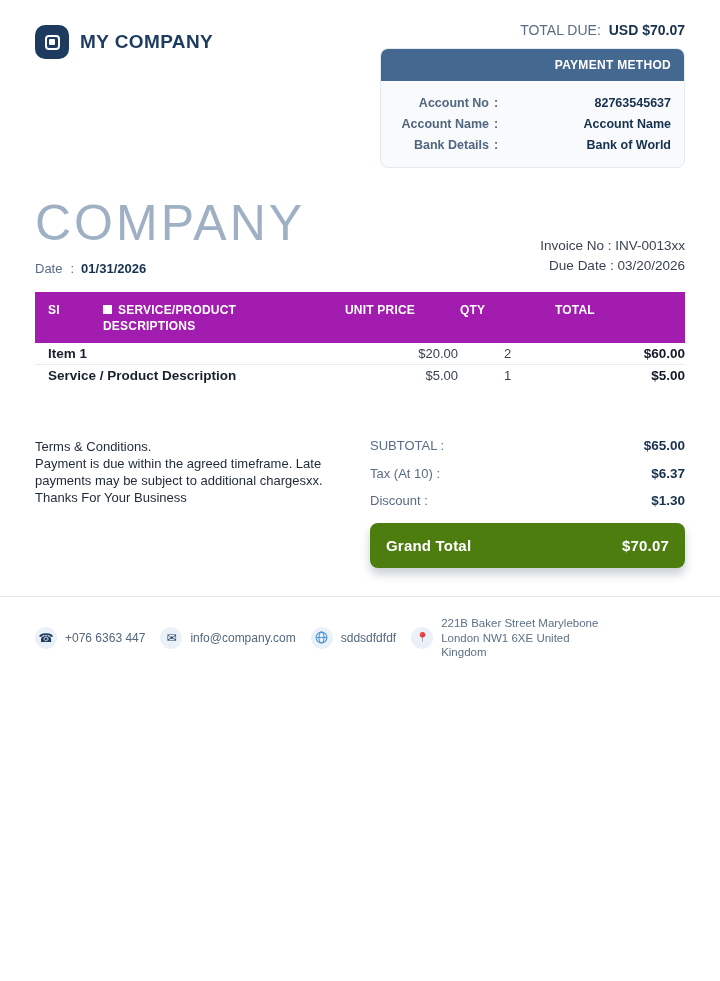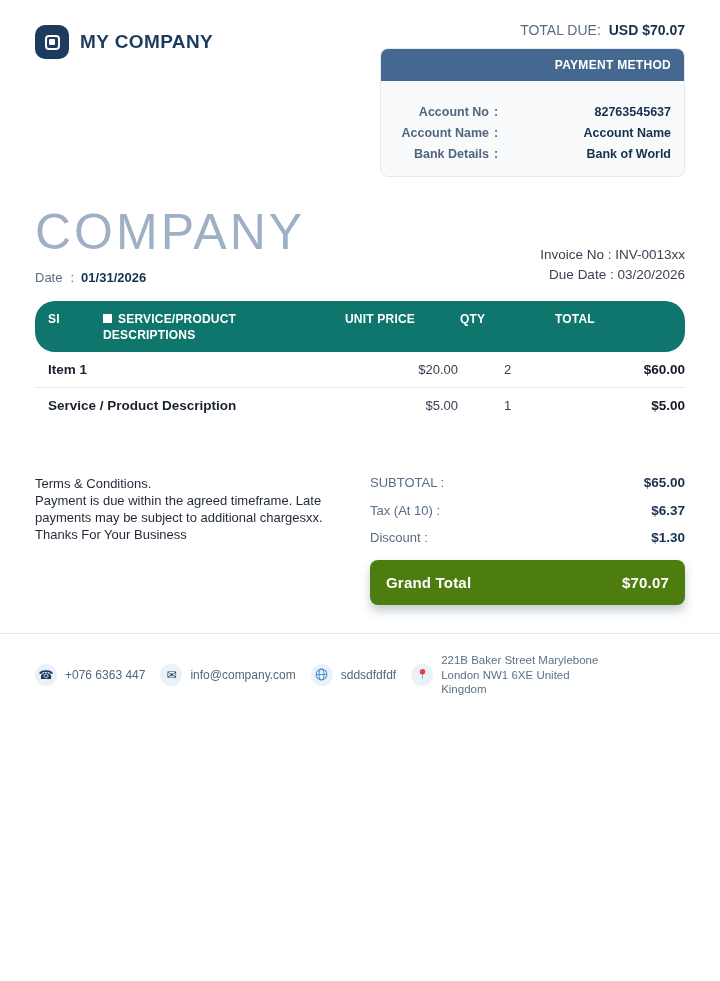--- a/index.html
+++ b/index.html
@@ -29,50 +29,50 @@
   .top-right { width: 305px; }
   .total-due { text-align: right; font-size: 14px; color: #5a6c85; margin-bottom: 10px; }
   .total-due b { color: #16304e; margin-left: 4px; }
 
   .pay-box { border: 1px solid #e3e9f0; border-radius: 8px; background: #f8fafc; }
   .pay-head {
     background: #44688f; color: #ffffff; font-weight: bold; font-size: 12px;
     letter-spacing: .3px; text-align: right; padding: 9px 13px;
     border-radius: 7px 7px 0 0;
   }
-  .pay-body { padding: 20px 13px 12px 13px; }
+  .pay-body { padding: 11px 13px 12px 13px; }
   .pay-row { display: flex; align-items: baseline; padding: 3.5px 0; font-size: 12.5px; }
   .pay-label { flex: 0 0 95px; text-align: right; color: #51677f; font-weight: bold; }
   .pay-colon { width: 14px; text-align: center; color: #51677f; font-weight: bold; }
   .pay-value { flex: 1; text-align: right; font-weight: bold; color: #16304e; }
 
   
   .title-row { display: flex; justify-content: space-between; align-items: flex-end; padding: 0 35px; margin-top: 30px; }
   .inv-title { font-size: 50px; font-weight: 200; color: #9fb0c5; letter-spacing: 3px; line-height: 1; }
   .date-line { margin-top: 13px; font-size: 13px; color: #5a6c85; }
   .date-line .colon { margin: 0 7px 0 8px; }
   .date-line b { color: #16304e; }
   .inv-meta { text-align: right; font-size: 13.5px; color: #3a4352; line-height: 20px; }
 
   
   .tbl { margin: 16px 35px 0 35px; }
   .tbl-head {
-    display: flex; background: #0f766e; color: #ffffff; border-radius: 20px;
+    display: flex; background: #a21caf; color: #ffffff; border-radius: 0;
     font-size: 12px; font-weight: bold; letter-spacing: .2px; padding: 10px 0 9px 0;
     line-height: 16px;
     margin-top: 9px;
   }
   .c-si    { flex: 0 0 68px;  padding-left: 13px; }
   .c-desc  { flex: 0 0 242px; }
   .c-unit  { flex: 0 0 115px; }
   .c-qty   { flex: 0 0 95px; }
   .c-total { flex: 1; }
   .desc-wrap { display: inline-block; width: 160px; }
   .sq-bullet { display: inline-block; width: 9px; height: 9px; background: #ffffff; margin-right: 6px; }
-  .tbl-row { display: flex; align-items: center; padding: 10px 0; font-size: 13px; }
+  .tbl-row { display: flex; align-items: center; padding: 3px 0; font-size: 13px; }
   .tbl-row.ruled { border-bottom: 1px solid #e9edf2; }
   .cell-name { font-weight: bold; color: #1a212e; font-size: 13.5px; }
   .cell-unit { text-align: right; padding-right: 2px; color: #374151; }
   .cell-qty  { text-align: center; color: #374151; }
   .cell-total{ text-align: right; font-weight: bold; color: #111827; font-size: 13.5px; }
 
   
   .bottom { display: flex; justify-content: space-between; padding: 0 35px; margin-top: 52px; }
   .terms { width: 330px; font-size: 13px; color: #1f2937; line-height: 17px; }
   .totals { width: 315px; }

